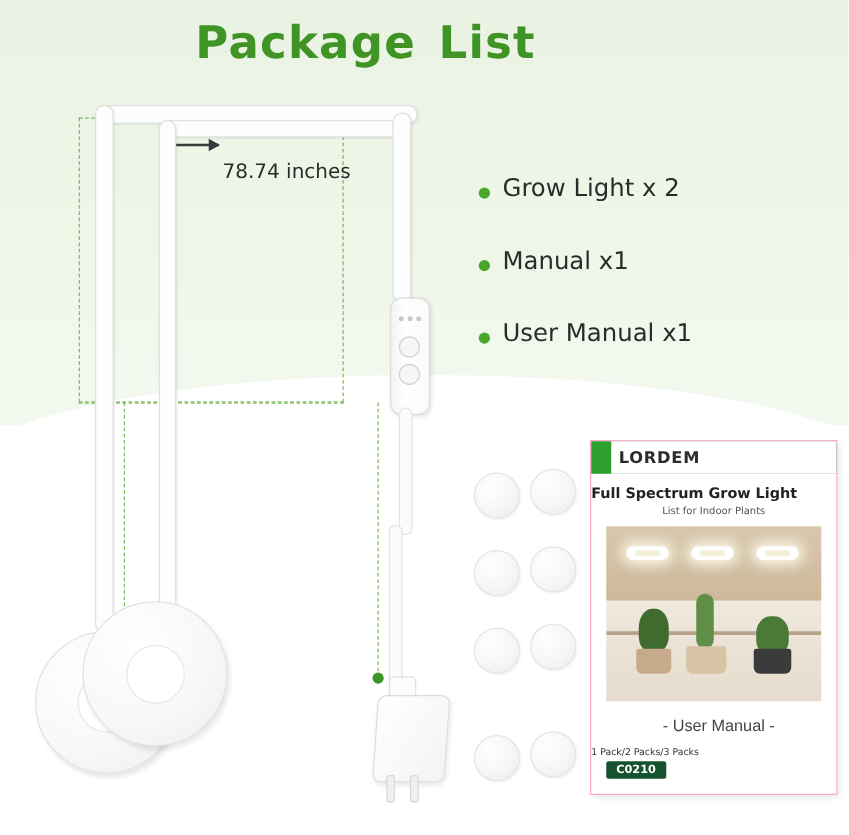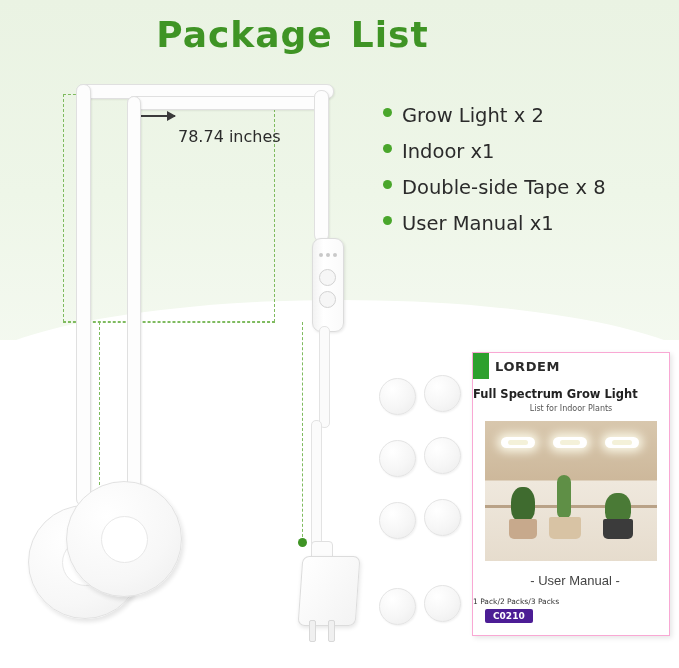--- a/index.html
+++ b/index.html
@@ -54,22 +54,23 @@
   .title .sp { display: inline-block; width: 18px; }
 
   
   .pkg-list {
     position: absolute;
     left: 383px; top: 104px;
     width: 290px;
   }
   .pkg-item {
     display: flex;
-    align-items: center;
+    align-items: flex-end;
     margin-bottom: 13px;
+    margin-top: 35px;
   }
   .pkg-bullet {
     width: 9px; height: 9px;
     border-radius: 50%;
     background: #49a62b;
     margin-right: 10px;
     flex: 0 0 auto;
     position: relative;
     top: -3px;
   }
@@ -344,21 +345,21 @@
     position: absolute;
     left: 0; top: 244px; width: 196px;
     text-align: left;
     font-size: 7.5px;
     color: #333;
     font-family: "DejaVu Sans", sans-serif;
   }
   .manual-code {
     position: absolute;
     left: 12px; top: 256px;
-    background: #4c1d95;
+    background: #14532d;
     color: #ffffff;
     font-size: 9px;
     font-weight: bold;
     padding: 2px 8px;
     border-radius: 2px;
     font-family: "DejaVu Sans", sans-serif;
   }
 </style>
 </head>
 <body>
@@ -373,25 +374,21 @@
     <span>Package</span><span class="sp"></span><span>List</span>
   </div>
 
   <div class="pkg-list">
     <div class="pkg-item">
       <span class="pkg-bullet"></span>
       <span class="pkg-text">Grow Light x 2</span>
     </div>
     <div class="pkg-item">
       <span class="pkg-bullet"></span>
-      <span class="pkg-text">Indoor x1</span>
-    </div>
-    <div class="pkg-item">
-      <span class="pkg-bullet"></span>
-      <span class="pkg-text">Double-side Tape x 8</span>
+      <span class="pkg-text">Manual x1</span>
     </div>
     <div class="pkg-item">
       <span class="pkg-bullet"></span>
       <span class="pkg-text">User Manual x1</span>
     </div>
   </div>
 
   <div class="meas-box"></div>
   <div class="meas-tick"></div>
   <div class="meas-arrow"></div>

